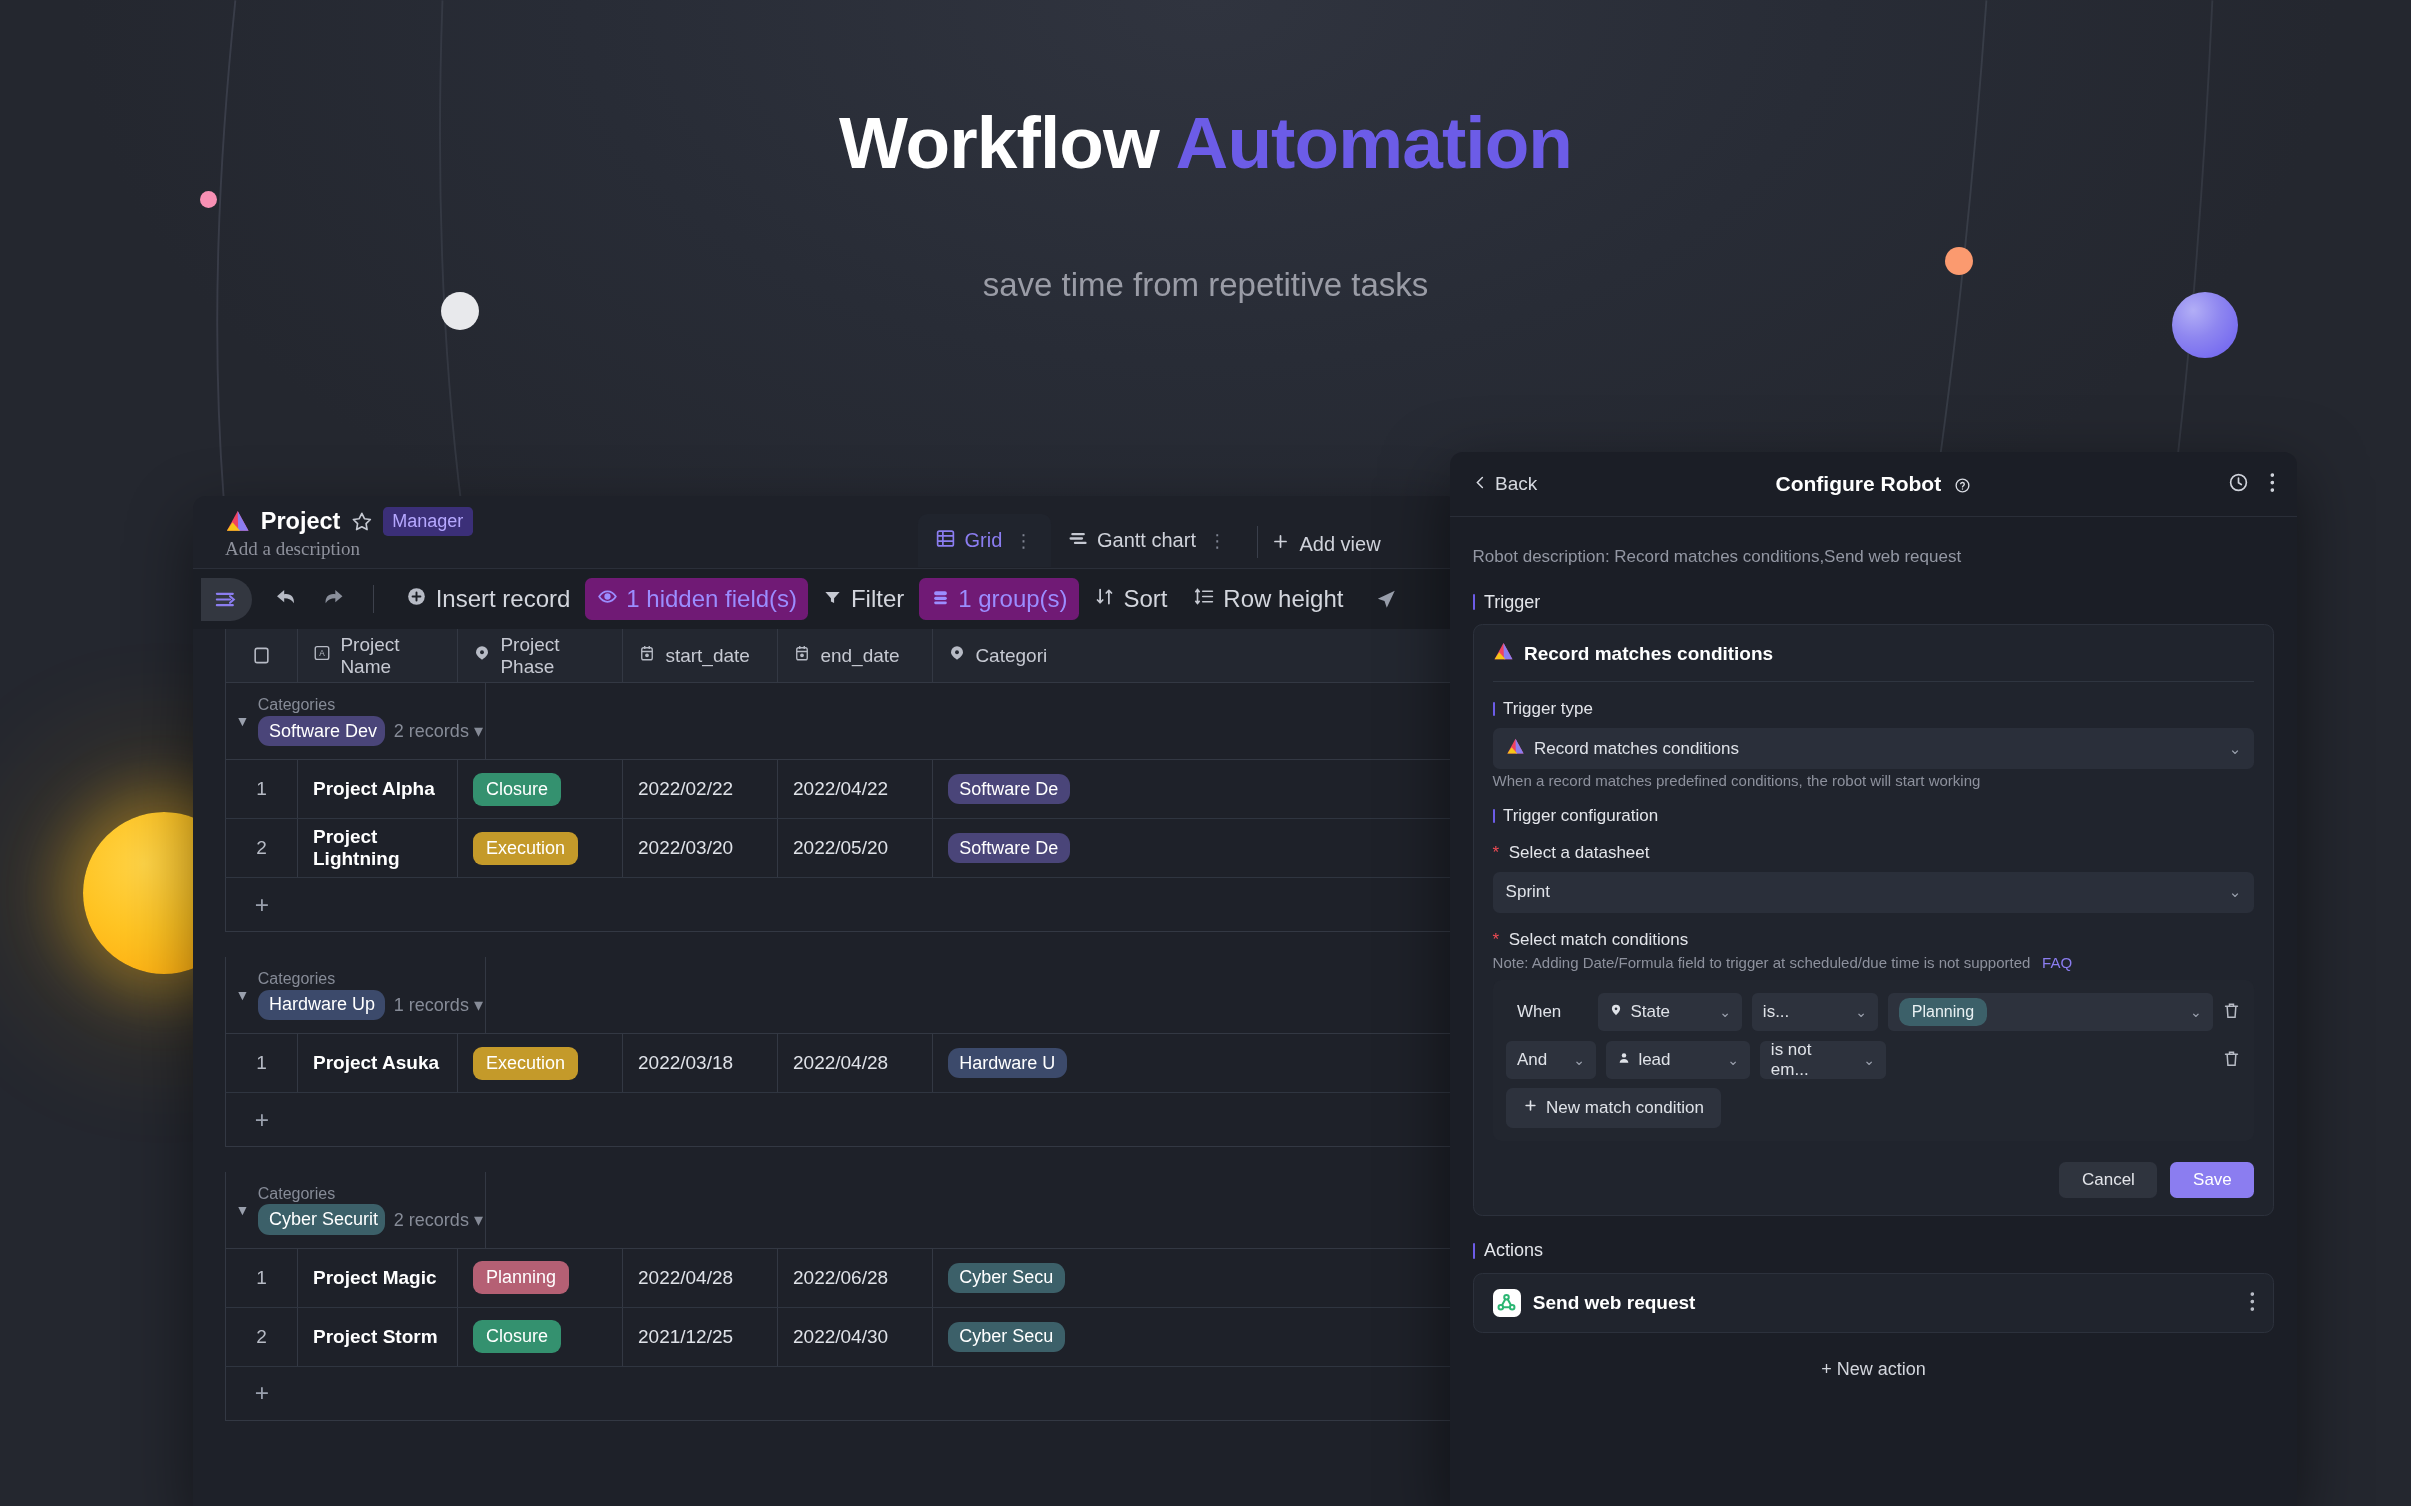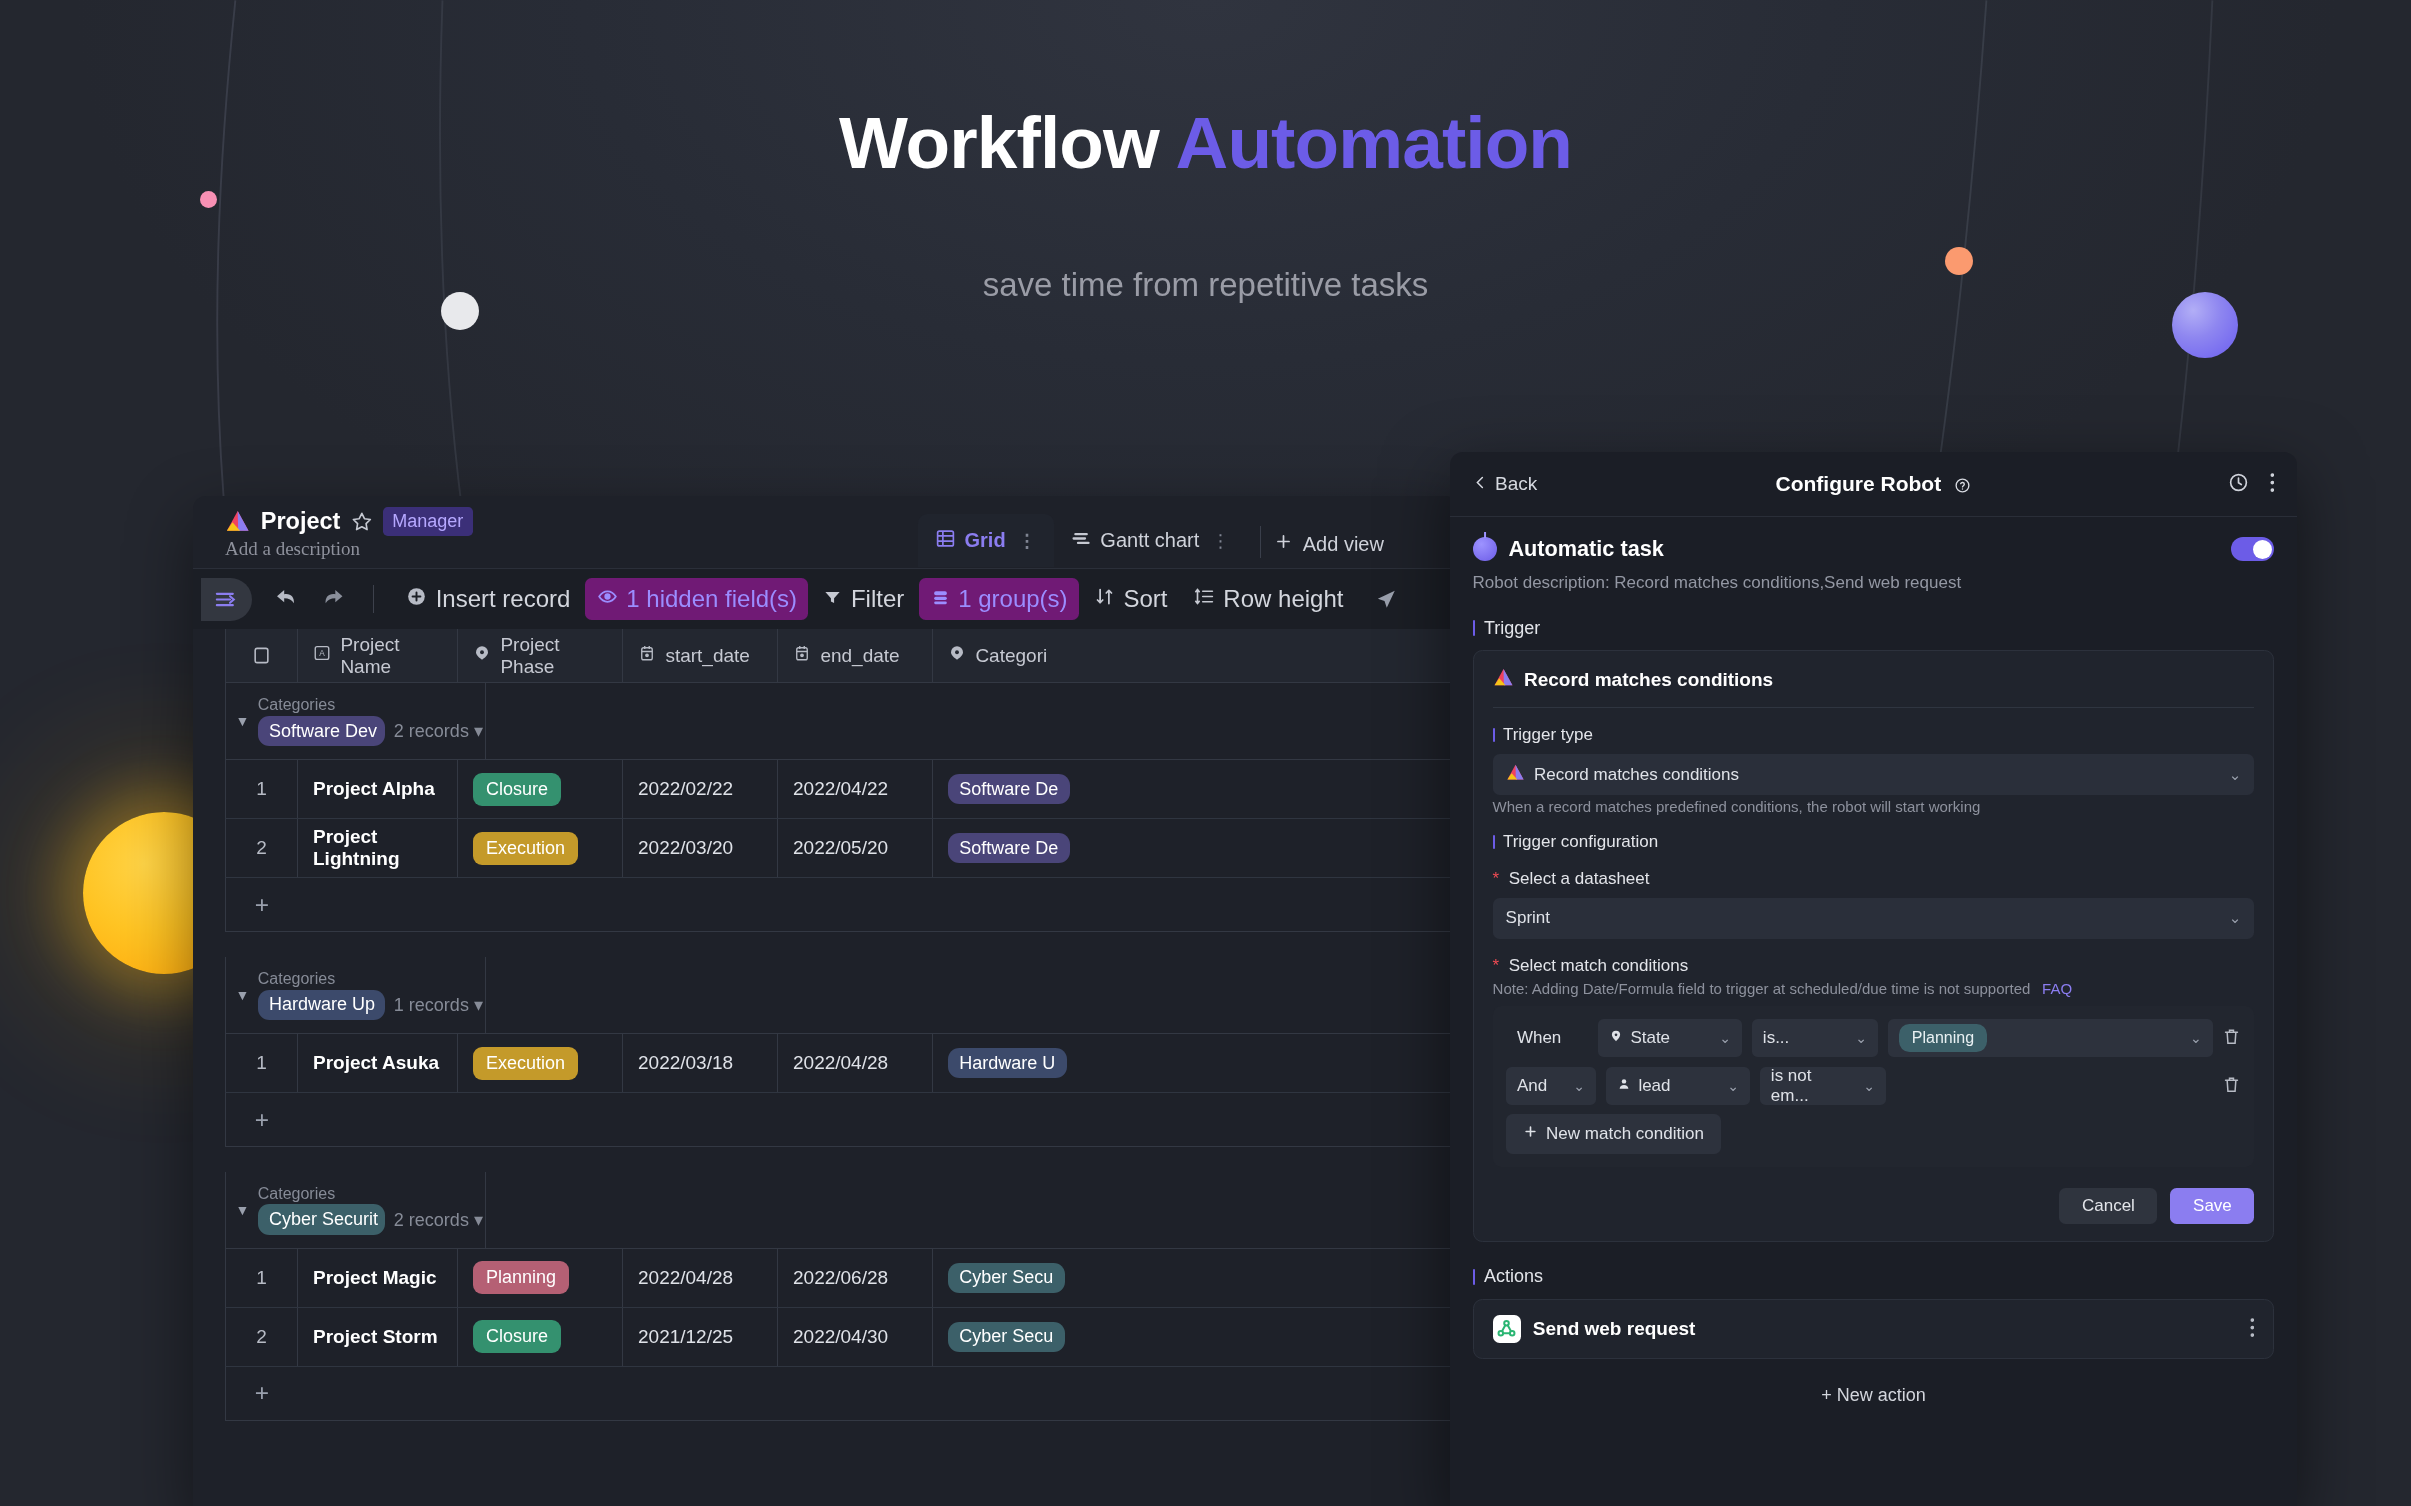--- a/index.html
+++ b/index.html
@@ -39,21 +39,21 @@
   .logo-tri{width:25.4px;height:22.6px;position:relative;flex:none;}
   .app-title{font-size:23.5px;font-weight:700;color:#fff;}
   .star{width:21.7px;height:21.7px;display:inline-block;}
   .badge-manager{background:#3b2f78;color:#b6a8ff;font-size:18px;padding:3.8px 9.4px;border-radius:4.7px;}
   .app-desc{font-size:19px;color:#8e919c;margin-top:2px;font-family:Liberation Serif, serif;}
 
   
   .viewtabs{position:absolute;left:725px;top:11.3px;display:flex;align-items:flex-end;height:60px;}
   .vtab{display:flex;align-items:center;gap:8.5px;height:53px;padding:0 17px;font-size:20px;
         color:#cfd2da;border-radius:9.4px 9.4px 0 0;}
-  .vtab.active{background:#20242d;color:#8b7df0;font-weight:700;}
+  .vtab.active{background:#20242d;color:#8b7df0;font-weight:400;}
   .vtab .kebab{color:#7f8492;letter-spacing:0.9px;font-size:18px;margin-left:3.8px;}
   .vdiv{width:0.9px;height:32px;background:#3a3f4b;margin:0 13px 9.4px;}
   .addview{display:flex;align-items:center;gap:9.4px;color:#cfd2da;font-size:20px;padding-bottom:11.3px;}
 
   
   .toolbar{height:60px;display:flex;align-items:center;gap:3.8px;padding-left:7.5px;
            border-top:0.9px solid #2b2f39;background:#1b1e25;position:relative;}
   .tb-toggle{width:51px;height:43px;border-radius:0 22.6px 22.6px 0;background:#333740;
              display:flex;align-items:center;justify-content:center;margin-right:11.3px;}
   .tb-ico{width:41px;height:41px;display:flex;align-items:center;justify-content:center;}
@@ -516,25 +516,20 @@
         <svg width="4.7" height="21" viewBox="0 0 5 22" fill="#cfd2da">
             <circle cx="2.5" cy="3" r="2"></circle>
             <circle cx="2.5" cy="11" r="2"></circle>
             <circle cx="2.5" cy="19" r="2"></circle>
           </svg>
       </span>
     </div>
   </div>
 
   <div class="r-body">
-    <div class="r-task">
-      <span class="r-bot-ico"></span>
-      <span class="r-task-name">Automatic task</span>
-      <span class="toggle"></span>
-    </div>
     <div class="r-desc">Robot description: Record matches conditions,Send web request</div>
 
     <div class="sect-label">
       <span>Trigger</span>
     </div>
 
     <div class="card">
       <div class="card-title">
         <span>
           <svg width="21" height="19" viewBox="0 0 27 24">

